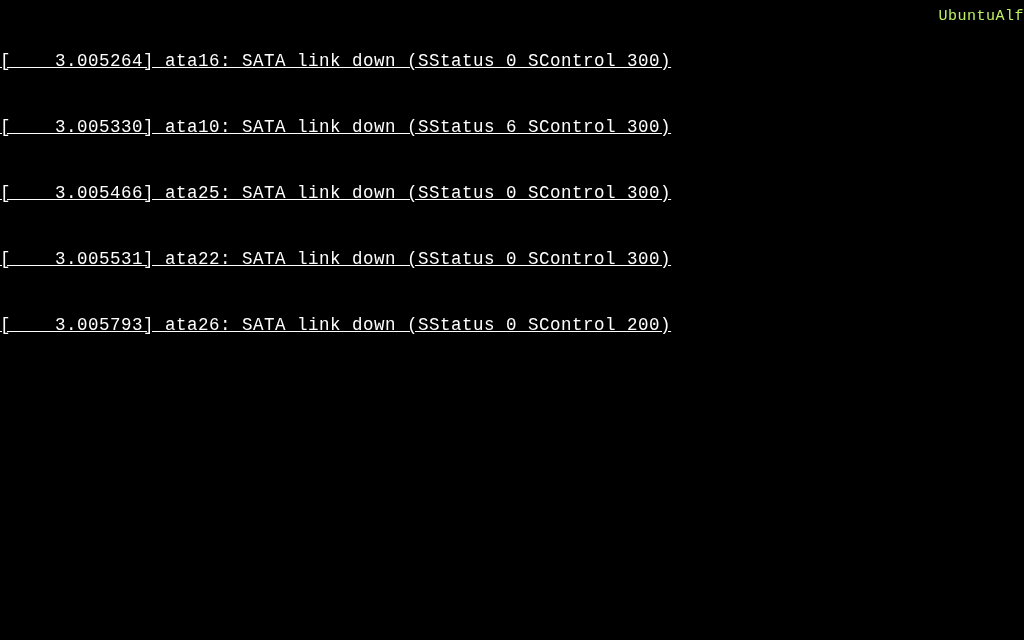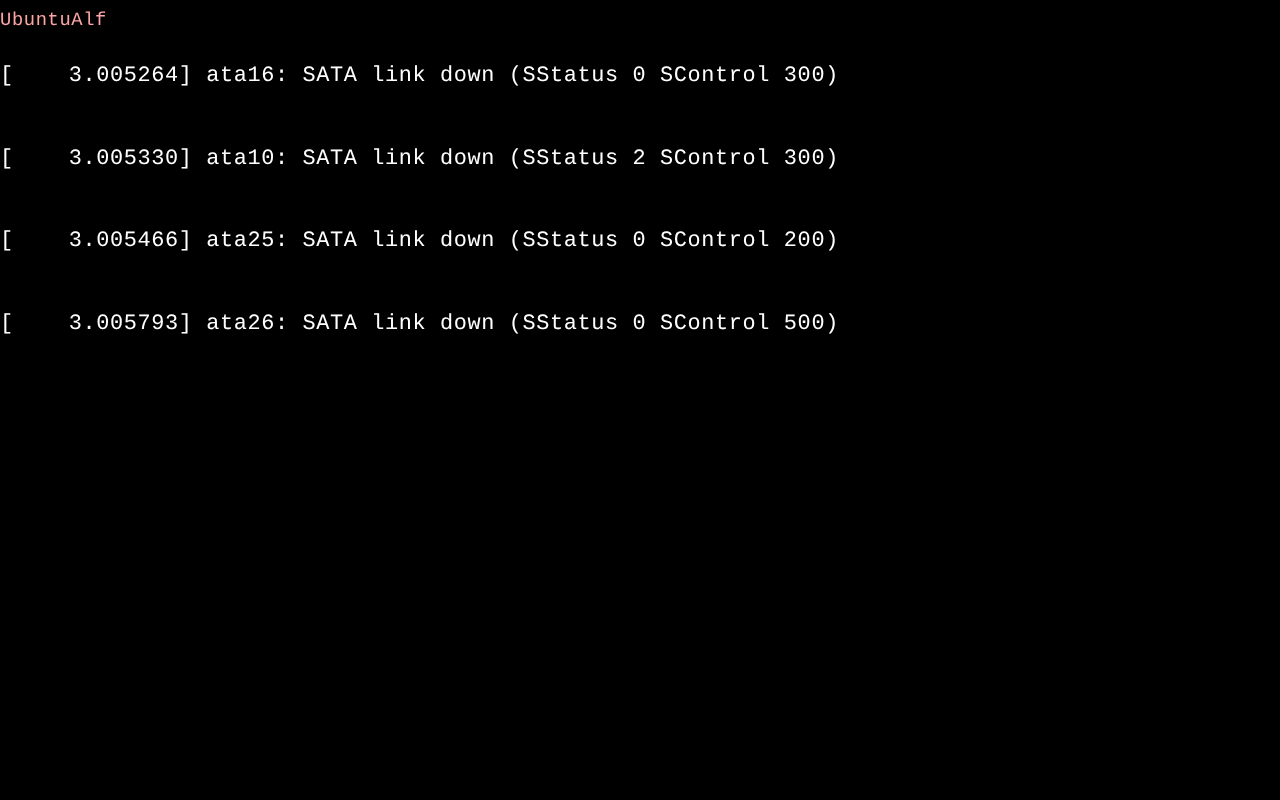--- a/index.html
+++ b/index.html
@@ -20,45 +20,47 @@
       color: #fff;
       letter-spacing: 0.5px;
       font-weight: 500;
       padding-top: 6px;
     }
     .terminal {
       white-space: pre;
     }
     .line {
       white-space: pre;
+      text-decoration: underline;
     }
     .title-overlay {
       position: absolute;
       top: 6px;
       left: 0;
       width: 1024px;
-      text-align: left;
-      color: #fca5a5;
+      text-align: right;
+      color: #bef264;
       font-size: 15px;
       pointer-events: none;
     }
     @keyframes blink {
       50% { opacity: 0; }
     }
   </style>
 </head>
 <body>
 
 <div class="title-overlay">UbuntuAlf</div>
 
 <div class="terminal">
   <div class="line">[    3.005264] ata16: SATA link down (SStatus 0 SControl 300)</div>
-  <div class="line">[    3.005330] ata10: SATA link down (SStatus 2 SControl 300)</div>
-  <div class="line">[    3.005466] ata25: SATA link down (SStatus 0 SControl 200)</div>
-  <div class="line">[    3.005793] ata26: SATA link down (SStatus 0 SControl 500)</div>
+  <div class="line">[    3.005330] ata10: SATA link down (SStatus 6 SControl 300)</div>
+  <div class="line">[    3.005466] ata25: SATA link down (SStatus 0 SControl 300)</div>
+  <div class="line">[    3.005531] ata22: SATA link down (SStatus 0 SControl 300)</div>
+  <div class="line">[    3.005793] ata26: SATA link down (SStatus 0 SControl 200)</div>
   
   
   
   
   
   
   
   
   
   

